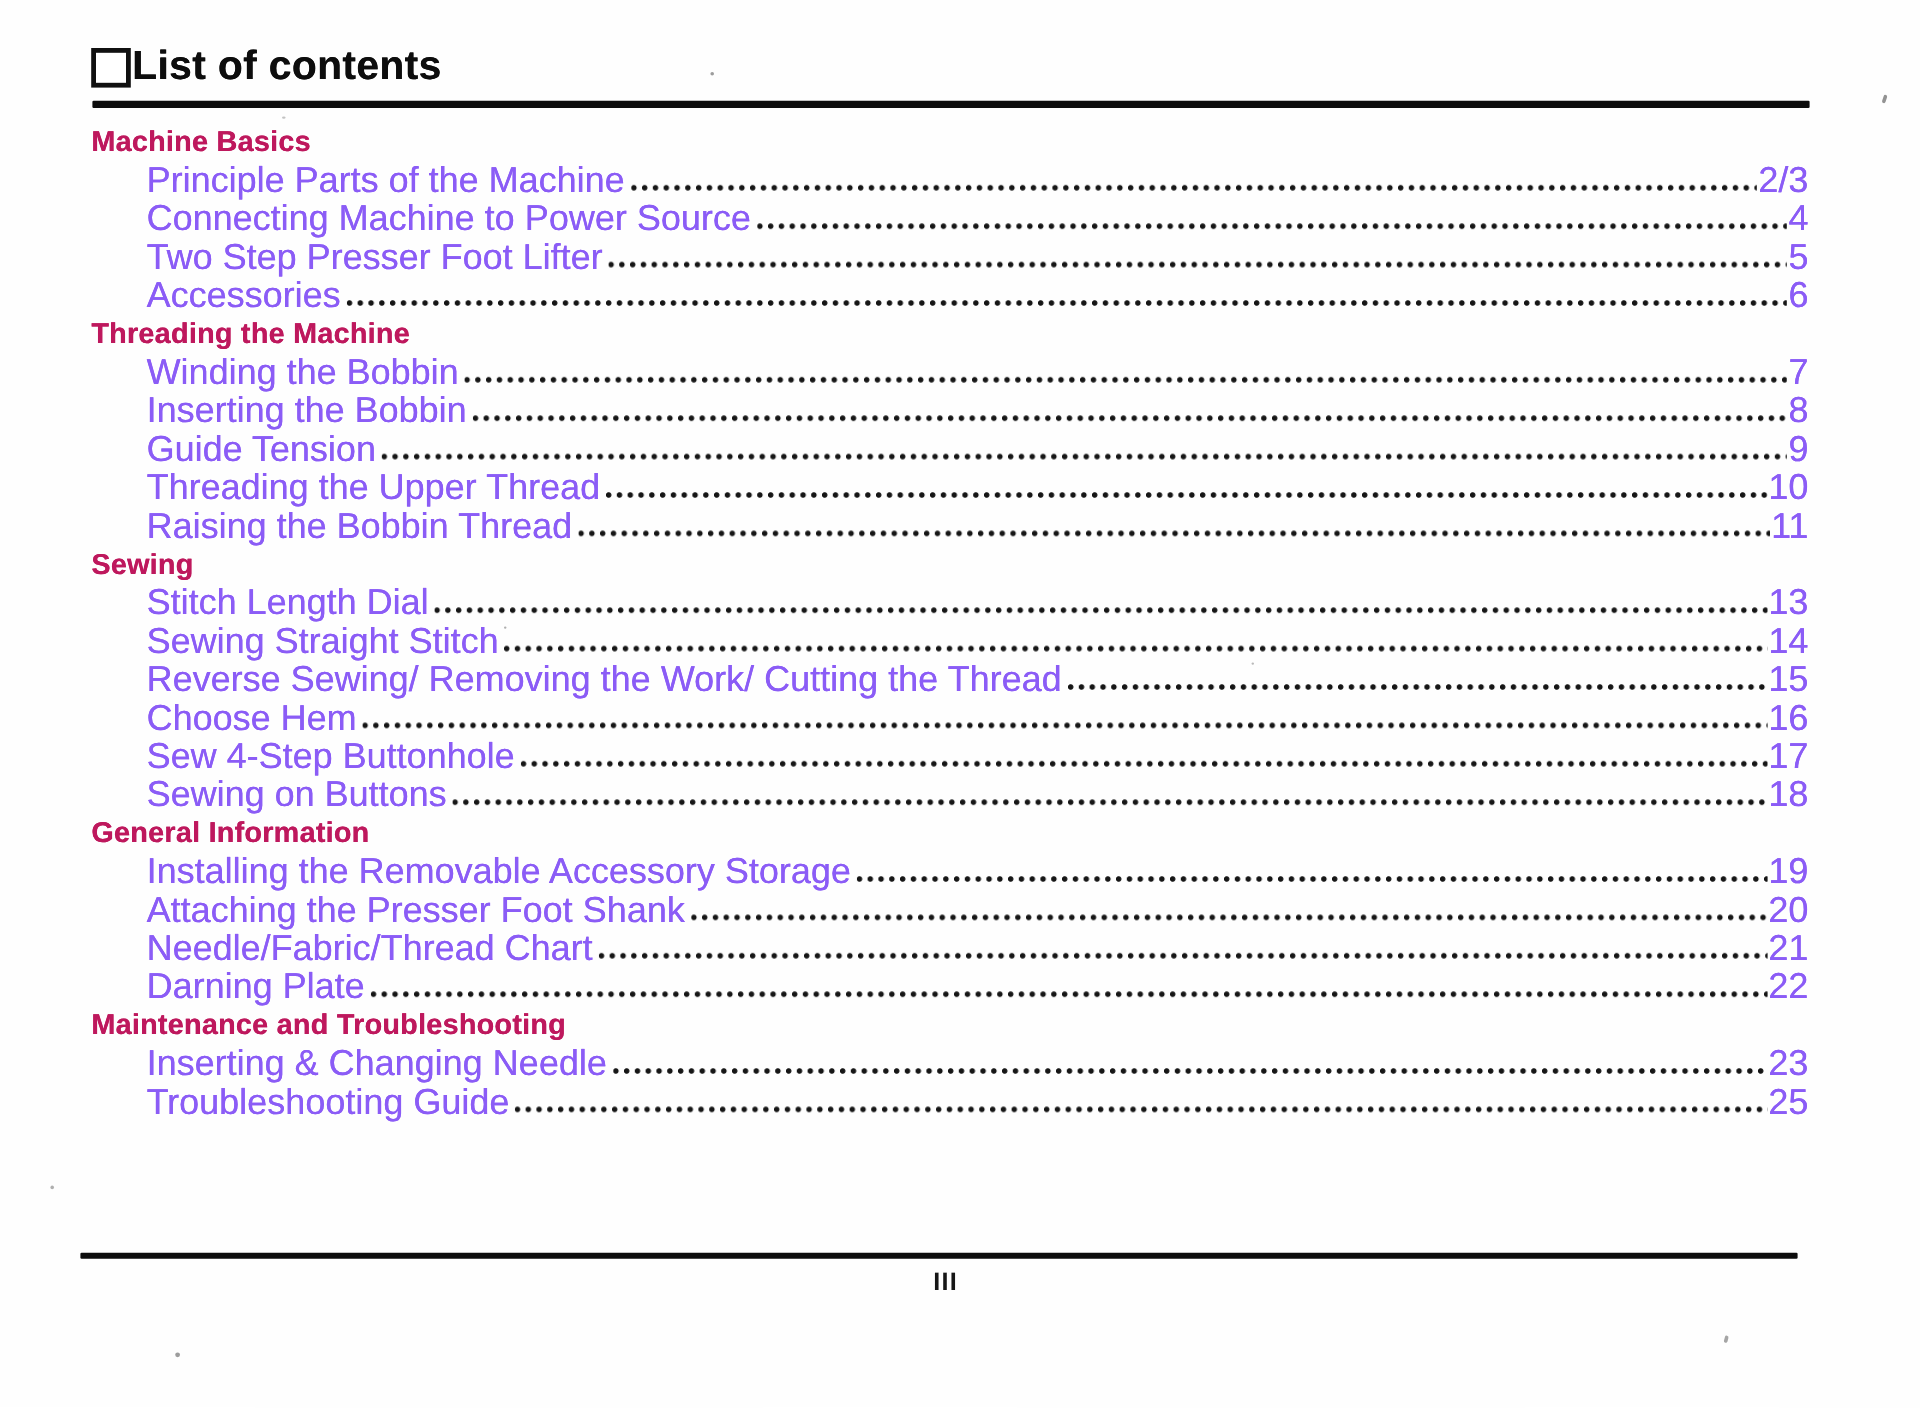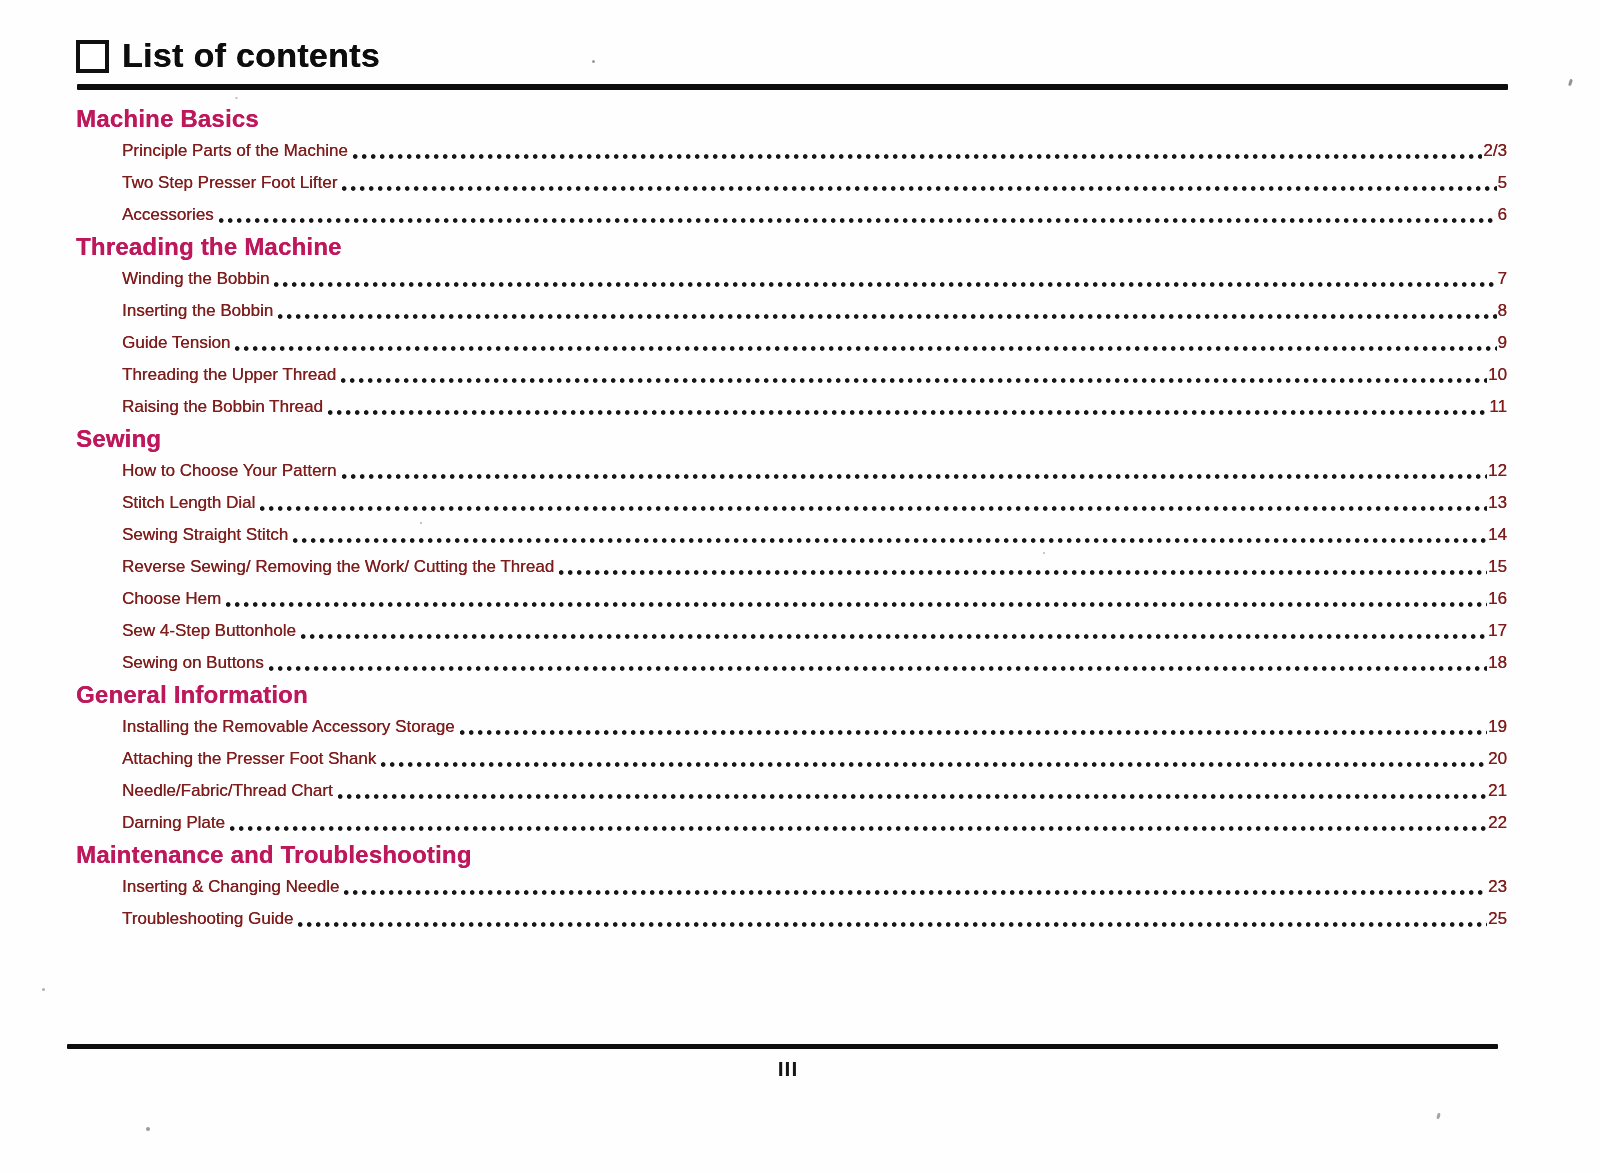--- a/index.html
+++ b/index.html
@@ -9,21 +9,21 @@
     position:relative;
     overflow:hidden;
     font-family:"Liberation Sans","DejaVu Sans",sans-serif;
     color:#1a1a1a;
   }
   .page { position:absolute; inset:0; background:#fefefe; }
 
   
   .doc-header {
     position:absolute; left:76px; top:36px;
-    display:flex; align-items:center; gap:13px;
+    display:flex; align-items:center; gap:1px;
   }
   .checkbox-icon {
     width:25px; height:25px;
     border:4px solid #101010;
     background:#ffffff;
     margin-top:2px;
   }
   .doc-title {
     margin:0;
     font-size:34px; font-weight:bold;
@@ -40,23 +40,23 @@
   
   .toc { position:absolute; left:76px; top:103px; width:1431px; }
   .section-heading {
     font-size:24px; font-weight:bold; line-height:32px;
     color:#be185d; letter-spacing:0.2px;
     text-shadow:0.25px 0 0 currentColor;
     white-space:nowrap;
   }
   .toc-row {
     display:flex; align-items:baseline;
-    line-height:32px; font-size:17px;
+    line-height:32px; font-size:30px;
     padding-left:46px;
-    color:#7f1d1d;
+    color:#8b5cf6;
   }
   .entry-label { white-space:nowrap; text-shadow:0.2px 0 0 currentColor; }
   .leader {
     flex:1 1 auto;
     align-self:flex-end;
     height:5px;
     margin:0 1px 8px 5px;
     background-image:radial-gradient(circle at 2.2px 2.5px, #161616 1.9px, rgba(0,0,0,0) 2.7px);
     background-size:9px 5px;
     background-repeat:repeat-x;
@@ -98,20 +98,25 @@
   <main class="toc" id="toc">
   <section class="toc-section">
     <div class="section-heading">Machine Basics</div>
     <div class="section-items">
   <div class="toc-row">
     <span class="entry-label">Principle Parts of the Machine</span>
     <span class="leader"></span>
     <span class="entry-page">2/3</span>
   </div>
 
+  <div class="toc-row">
+    <span class="entry-label">Connecting Machine to Power Source</span>
+    <span class="leader"></span>
+    <span class="entry-page">4</span>
+  </div>
 
   <div class="toc-row">
     <span class="entry-label">Two Step Presser Foot Lifter</span>
     <span class="leader"></span>
     <span class="entry-page">5</span>
   </div>
 
   <div class="toc-row">
     <span class="entry-label">Accessories</span>
     <span class="leader"></span>
@@ -151,25 +156,20 @@
     <span class="entry-label">Raising the Bobbin Thread</span>
     <span class="leader"></span>
     <span class="entry-page">11</span>
   </div>
 </div>
   </section>
 
   <section class="toc-section">
     <div class="section-heading">Sewing</div>
     <div class="section-items">
-  <div class="toc-row">
-    <span class="entry-label">How to Choose Your Pattern</span>
-    <span class="leader"></span>
-    <span class="entry-page">12</span>
-  </div>
 
   <div class="toc-row">
     <span class="entry-label">Stitch Length Dial</span>
     <span class="leader"></span>
     <span class="entry-page">13</span>
   </div>
 
   <div class="toc-row">
     <span class="entry-label">Sewing Straight Stitch</span>
     <span class="leader"></span>

